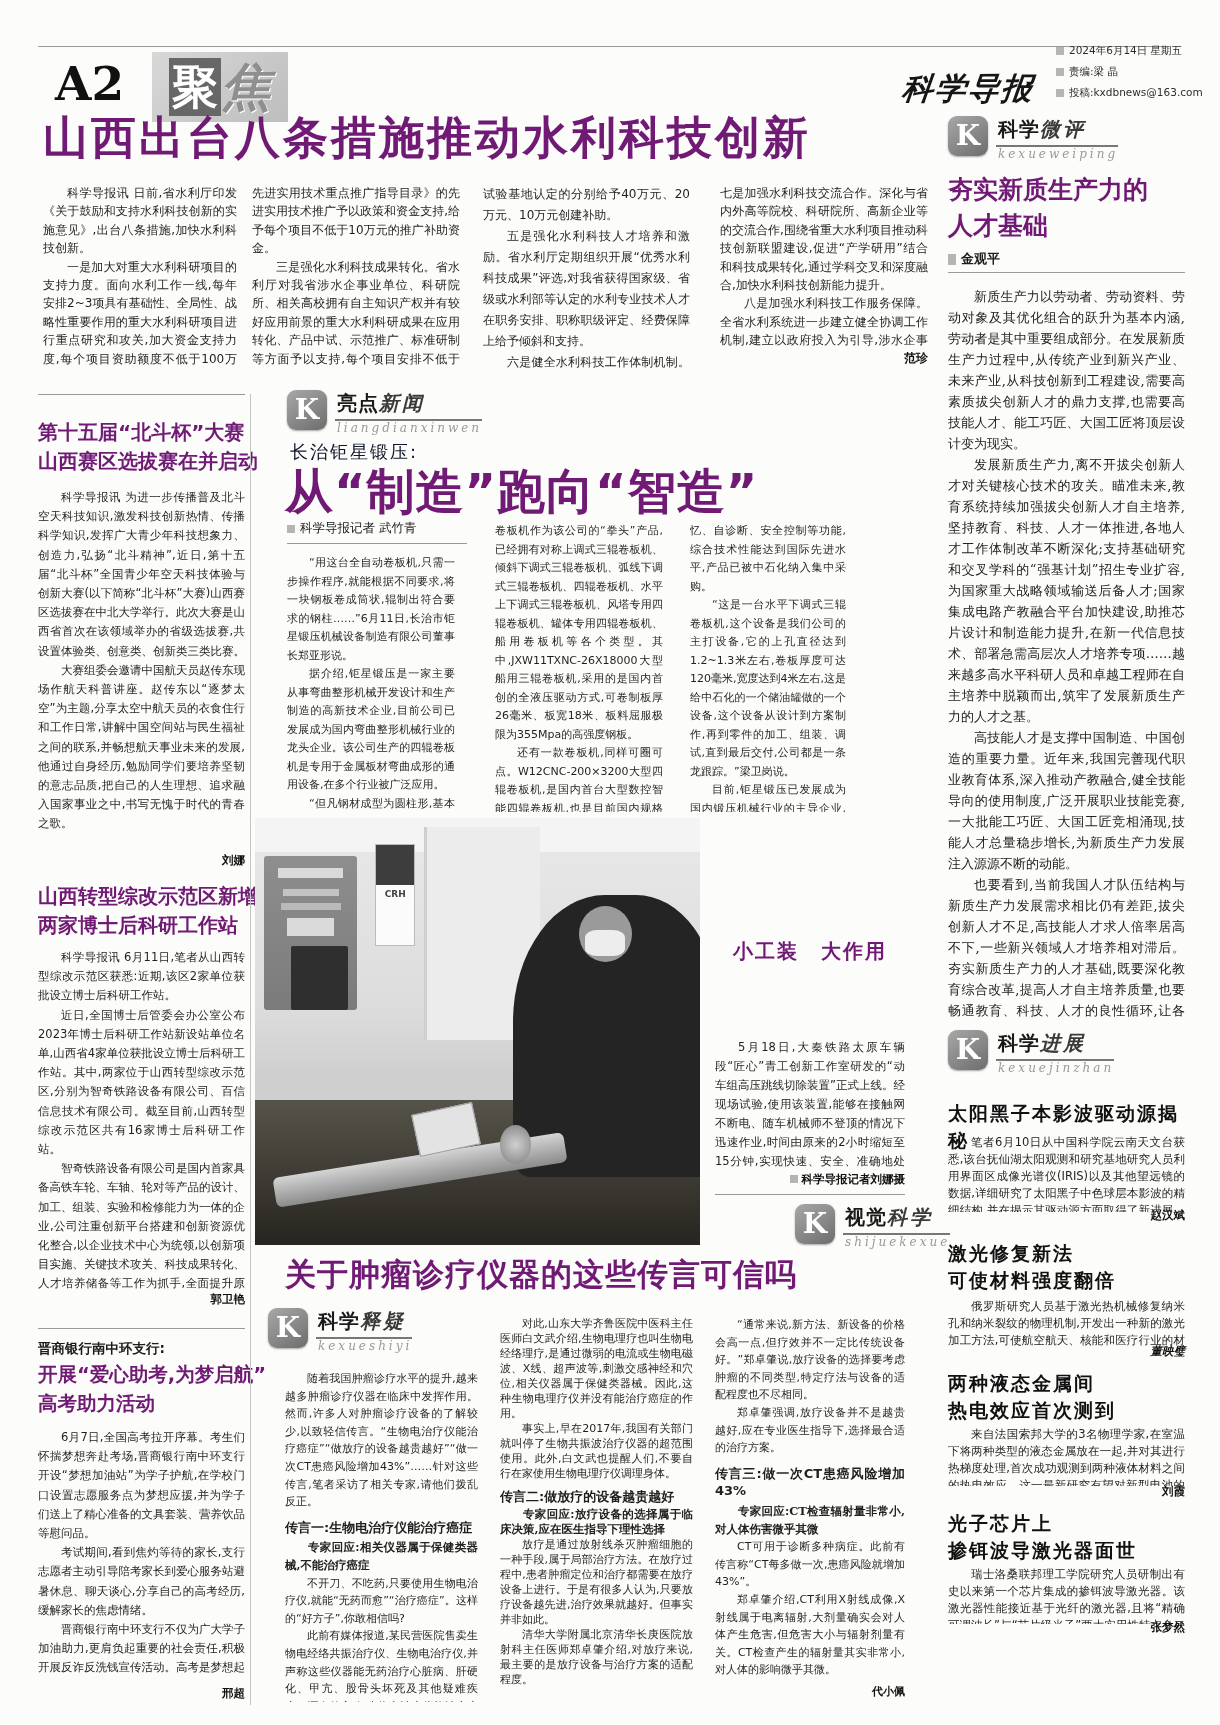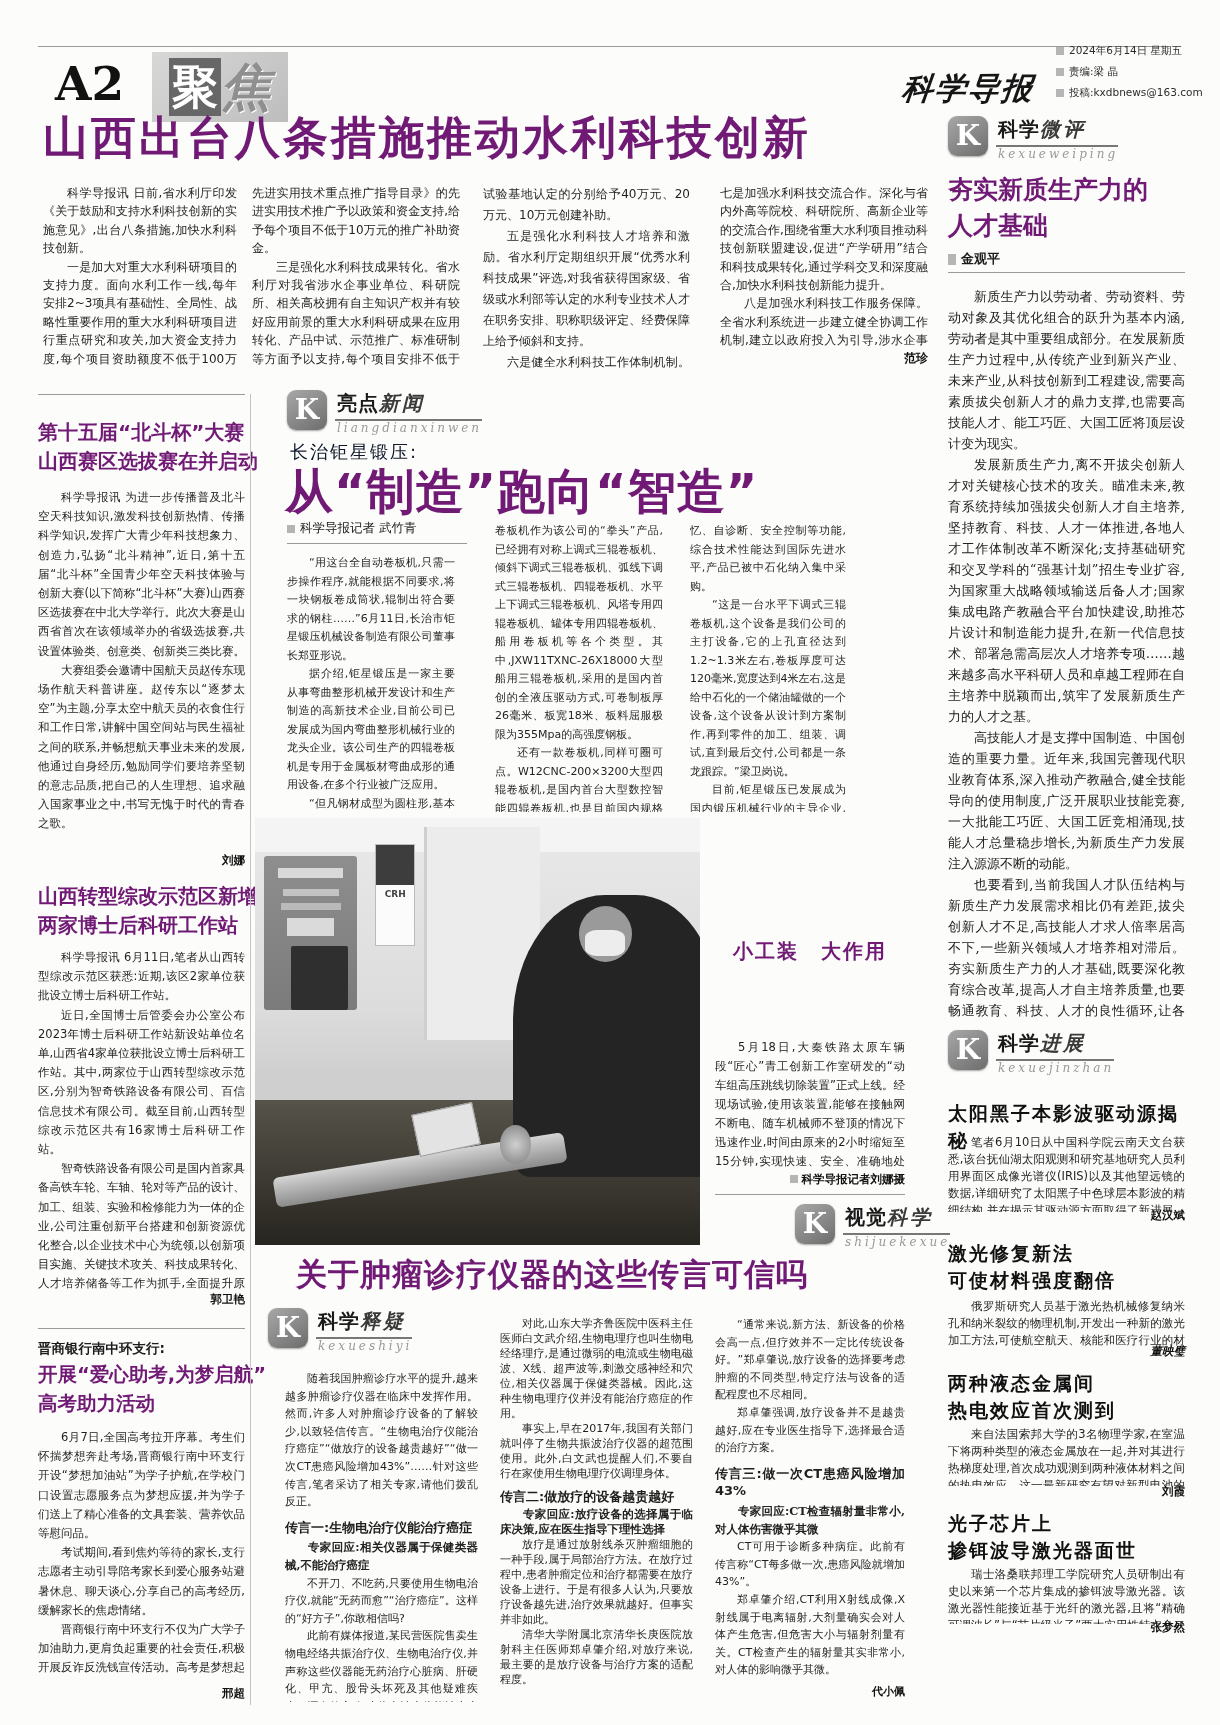--- a/index.html
+++ b/index.html
@@ -218,21 +218,21 @@
   <div class="abs hairline" style="left:715px;top:1194px;width:190px;"></div>
 
   <div class="abs logo" style="left:795px;top:1204px;">
     <div class="kblock">K</div>
     <div class="logo-right">
       <div class="logo-name"><span class="logo-n1">视觉</span><span class="logo-n2">科学</span></div>
       <div class="logo-py">shijuekexue</div>
     </div>
   </div>
 
-  <div class="abs head-black" style="left:296px;top:1254px;font-size:31px;letter-spacing:1px;white-space:nowrap;">关于肿瘤诊疗仪器的这些传言可信吗</div>
+  <div class="abs head-black" style="left:285px;top:1254px;font-size:31px;letter-spacing:1px;white-space:nowrap;">关于肿瘤诊疗仪器的这些传言可信吗</div>
   <div class="abs logo" style="left:268px;top:1308px;">
     <div class="kblock">K</div>
     <div class="logo-right">
       <div class="logo-name"><span class="logo-n1">科学</span><span class="logo-n2">释疑</span></div>
       <div class="logo-py">kexueshiyi</div>
     </div>
   </div>
 
   <div class="abs art" style="left:285px;top:1370px;width:193px;height:332px;font-size:11px;line-height:17.6px;">
     <p>随着我国肿瘤诊疗水平的提升,越来越多肿瘤诊疗仪器在临床中发挥作用。然而,许多人对肿瘤诊疗设备的了解较少,以致轻信传言。“生物电治疗仪能治疗癌症”“做放疗的设备越贵越好”“做一次CT患癌风险增加43%”……针对这些传言,笔者采访了相关专家,请他们拨乱反正。</p>

